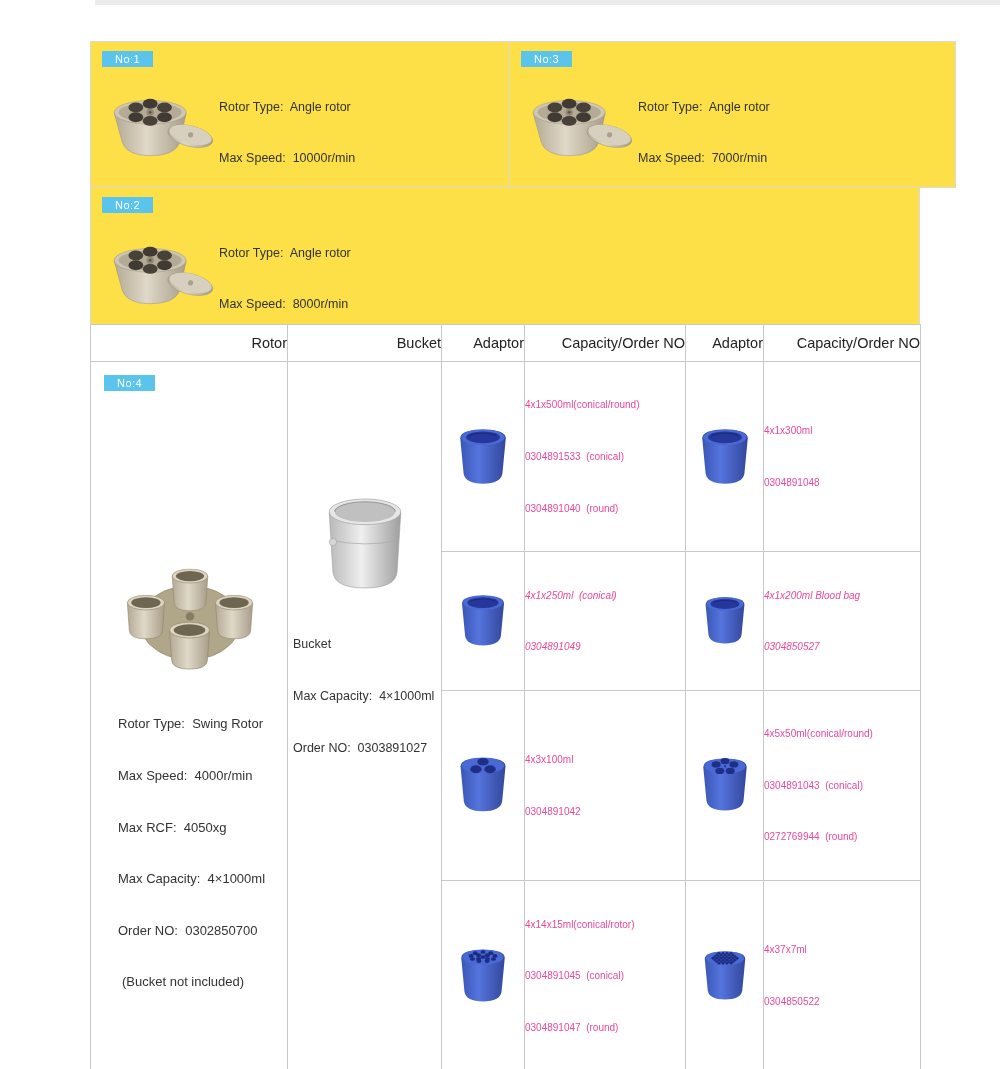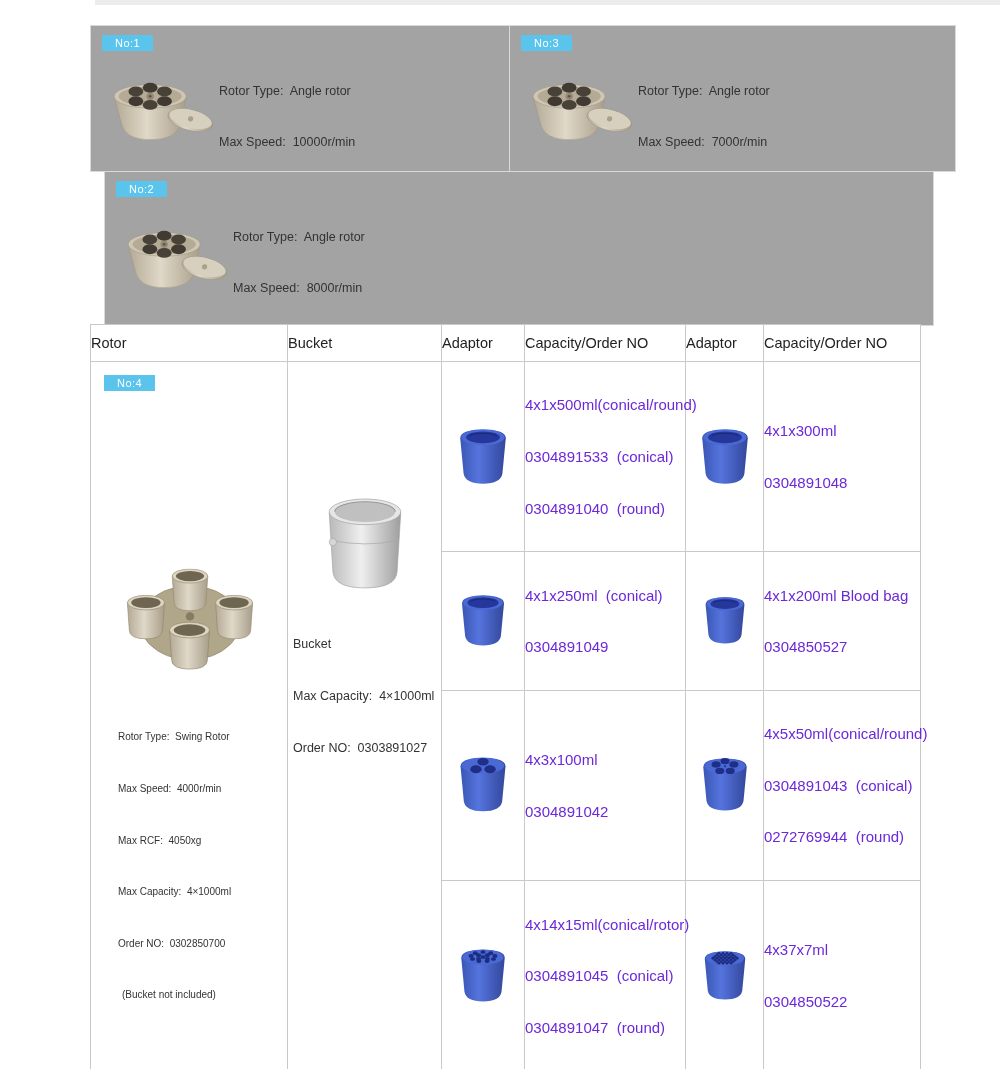--- a/index.html
+++ b/index.html
@@ -1,45 +1,45 @@
 <!DOCTYPE html>
 <html><head>
 <meta charset="utf-8">
 <style>
   html,body{margin:0;padding:0;background:#fff;}
   .page{position:relative;width:1000px;height:1069px;background:#fff;overflow:hidden;
         font-family:"Liberation Sans","DejaVu Sans",sans-serif;color:#333;}
   .top-strip{position:absolute;left:95px;top:0;width:905px;height:5px;background:#ececec;}
 
   
-  .panel{position:absolute;background:#a3a3a3;border:1px solid #d9d9d9;box-sizing:border-box;}
+  .panel{position:absolute;background:#fde047;border:1px solid #d9d9d9;box-sizing:border-box;margin-top:16px;}
   .panel-no1{left:90px;top:25px;width:420px;height:147px;}
   .panel-no3{left:509px;top:25px;width:447px;height:147px;}
-  .panel-no2{left:104px;top:171px;width:830px;height:155px;}
+  .panel-no2{left:90px;top:171px;width:830px;height:155px;}
   .badge{position:absolute;left:11px;top:9px;background:#5ac4ec;color:#fff;
          font-size:11px;line-height:16px;padding:0 13px;letter-spacing:.5px;}
   .img-angle{position:absolute;left:15px;top:40px;width:108px;height:82px;}
   .panel-no2 .img-angle{top:38px;height:90px;}
   .specs{position:absolute;left:128px;top:23px;right:6px;font-size:12.5px;line-height:17px;
          white-space:pre-wrap;color:#333;}
 
   
   .spec-table{position:absolute;left:90px;top:324px;width:830px;border-collapse:collapse;
               table-layout:fixed;background:#fff;}
   .spec-table th,.spec-table td{border:1px solid #c9c9c9;padding:0;vertical-align:middle;box-sizing:border-box;}
-  .spec-table th{font-size:14.5px;font-weight:400;color:#222;text-align:left;}
-  tr.hrow{height:37px;} tr.r1{height:88px;} tr.r2{height:87px;} tr.r3{height:93px;}
+  .spec-table th{font-size:14.5px;font-weight:400;color:#222;text-align:right;}
+  tr.hrow{height:37px;} tr.r1{height:88px;} tr.r2{height:87px;font-style:italic;} tr.r3{height:93px;}
   tr.r4{height:87px;}
 
   .icon-cell{text-align:center;}
-  .cap-cell{font-size:15px;line-height:17.2px;padding:0 4px 0 13px;white-space:pre-wrap;color:#6d28d9;}
+  .cap-cell{font-size:10px;line-height:17.2px;padding:0 4px 0 13px;white-space:pre-wrap;color:#ec4899;}
   .rotor-cell{position:relative;vertical-align:top;}
   .badge4{left:13px;top:13px;}
   .swing-img{position:absolute;left:24px;top:203px;width:150px;height:114px;}
-  .rotor4-specs{position:absolute;left:27px;top:332px;width:168px;font-size:10px;
+  .rotor4-specs{position:absolute;left:27px;top:319px;width:168px;font-size:13px;
                 line-height:17.2px;white-space:pre-wrap;}
   .bucket-cell{position:relative;vertical-align:top;font-size:12.5px;line-height:17.2px;color:#333;}
   .bucket-img{position:absolute;left:33px;top:124px;width:88px;height:114px;}
   .bucket-text{position:absolute;left:5px;top:240px;white-space:pre-wrap;}
 </style>
 </head>
 <body>
 
 <svg width="0" height="0" style="position:absolute" aria-hidden="true">
   <defs>

